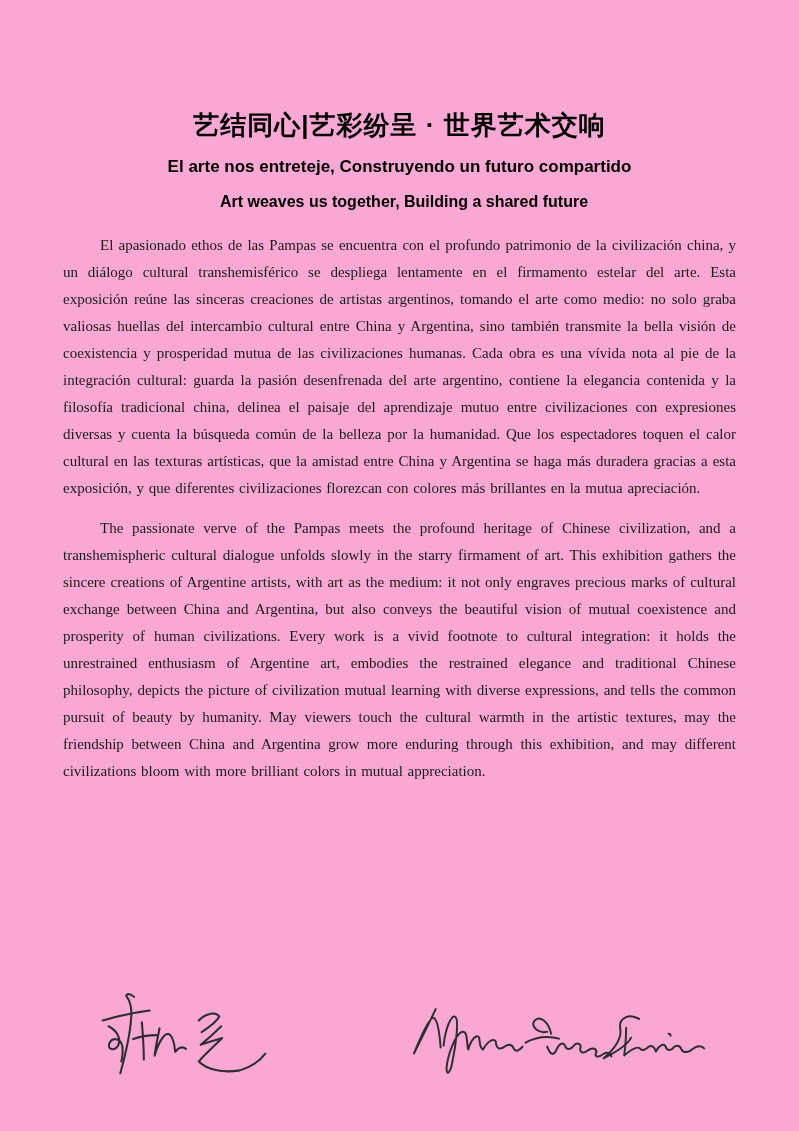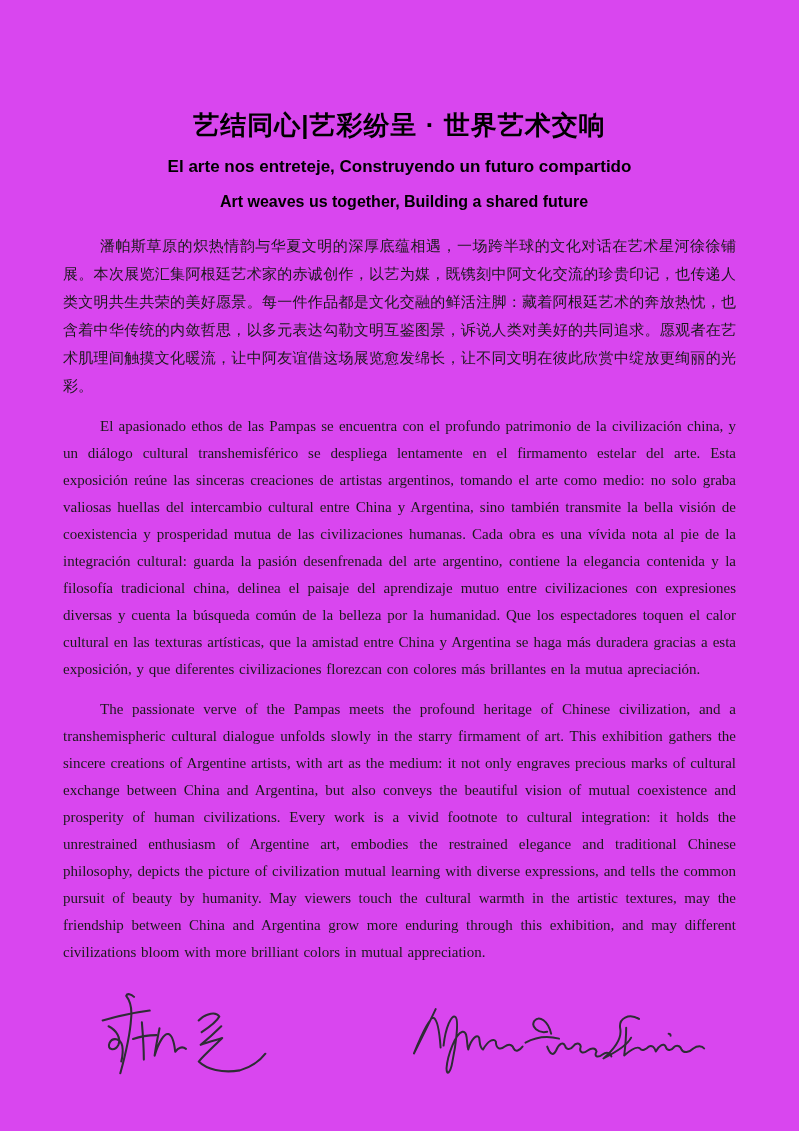--- a/index.html
+++ b/index.html
@@ -1,21 +1,21 @@
 <!DOCTYPE html>
 <html><head>
 <meta charset="utf-8">
 <style>
   html,body { margin:0; padding:0; background:#e9e9e9; }
   .page {
     position: relative;
     width: 799px;
     height: 1131px;
     margin: 0 auto;
-    background: #d946ef;
+    background: #f9a8d4;
     color: #1a1a1a;
     font-family: "Liberation Serif", serif;
     overflow: hidden;
   }
   .doc-header { padding-top: 111px; text-align: center; }
   .title-zh {
     font-family: "Liberation Sans", sans-serif;
     font-weight: 700;
     font-size: 26px;
     line-height: 28px;
@@ -66,21 +66,20 @@
 
 <div class="page">
 
   <div class="doc-header">
     <h1 class="title-zh">艺结同心|艺彩纷呈 · 世界艺术交响</h1>
     <h2 class="subtitle es">El arte nos entreteje, Construyendo un futuro compartido</h2>
     <h2 class="subtitle en">Art weaves us together, Building a shared future</h2>
   </div>
 
   <div class="doc-body">
-    <p class="para para-zh">潘帕斯草原的炽热情韵与华夏文明的深厚底蕴相遇，一场跨半球的文化对话在艺术星河徐徐铺展。本次展览汇集阿根廷艺术家的赤诚创作，以艺为媒，既镌刻中阿文化交流的珍贵印记，也传递人类文明共生共荣的美好愿景。每一件作品都是文化交融的鲜活注脚：藏着阿根廷艺术的奔放热忱，也含着中华传统的内敛哲思，以多元表达勾勒文明互鉴图景，诉说人类对美好的共同追求。愿观者在艺术肌理间触摸文化暖流，让中阿友谊借这场展览愈发绵长，让不同文明在彼此欣赏中绽放更绚丽的光彩。</p>
     <p class="para para-latin">El apasionado ethos de las Pampas se encuentra con el profundo patrimonio de la civilización china, y un diálogo cultural transhemisférico se despliega lentamente en el firmamento estelar del arte. Esta exposición reúne las sinceras creaciones de artistas argentinos, tomando el arte como medio: no solo graba valiosas huellas del intercambio cultural entre China y Argentina, sino también transmite la bella visión de coexistencia y prosperidad mutua de las civilizaciones humanas. Cada obra es una vívida nota al pie de la integración cultural: guarda la pasión desenfrenada del arte argentino, contiene la elegancia contenida y la filosofía tradicional china, delinea el paisaje del aprendizaje mutuo entre civilizaciones con expresiones diversas y cuenta la búsqueda común de la belleza por la humanidad. Que los espectadores toquen el calor cultural en las texturas artísticas, que la amistad entre China y Argentina se haga más duradera gracias a esta exposición, y que diferentes civilizaciones florezcan con colores más brillantes en la mutua apreciación.</p>
     <p class="para para-latin">The passionate verve of the Pampas meets the profound heritage of Chinese civilization, and a transhemispheric cultural dialogue unfolds slowly in the starry firmament of art. This exhibition gathers the sincere creations of Argentine artists, with art as the medium: it not only engraves precious marks of cultural exchange between China and Argentina, but also conveys the beautiful vision of mutual coexistence and prosperity of human civilizations. Every work is a vivid footnote to cultural integration: it holds the unrestrained enthusiasm of Argentine art, embodies the restrained elegance and traditional Chinese philosophy, depicts the picture of civilization mutual learning with diverse expressions, and tells the common pursuit of beauty by humanity. May viewers touch the cultural warmth in the artistic textures, may the friendship between China and Argentina grow more enduring through this exhibition, and may different civilizations bloom with more brilliant colors in mutual appreciation.</p>
   </div>
 
   <div class="signature sig-left" role="img" aria-label="Handwritten Chinese signature">
     <svg width="178" height="98" viewBox="0 0 180 100">
       <g class="sig-stroke" stroke-width="2.1">
         <path d="M6,30 C20,26 38,22 54,20"></path>
         <path d="M38,6 C35,3 31,2 30,5 C34,10 36,18 35,28 C34,44 30,62 24,84"></path>
         <path d="M12,36 C20,40 25,48 22,55 C18,62 10,60 13,53 C16,47 24,48 26,56 C27,62 26,68 25,72"></path>

